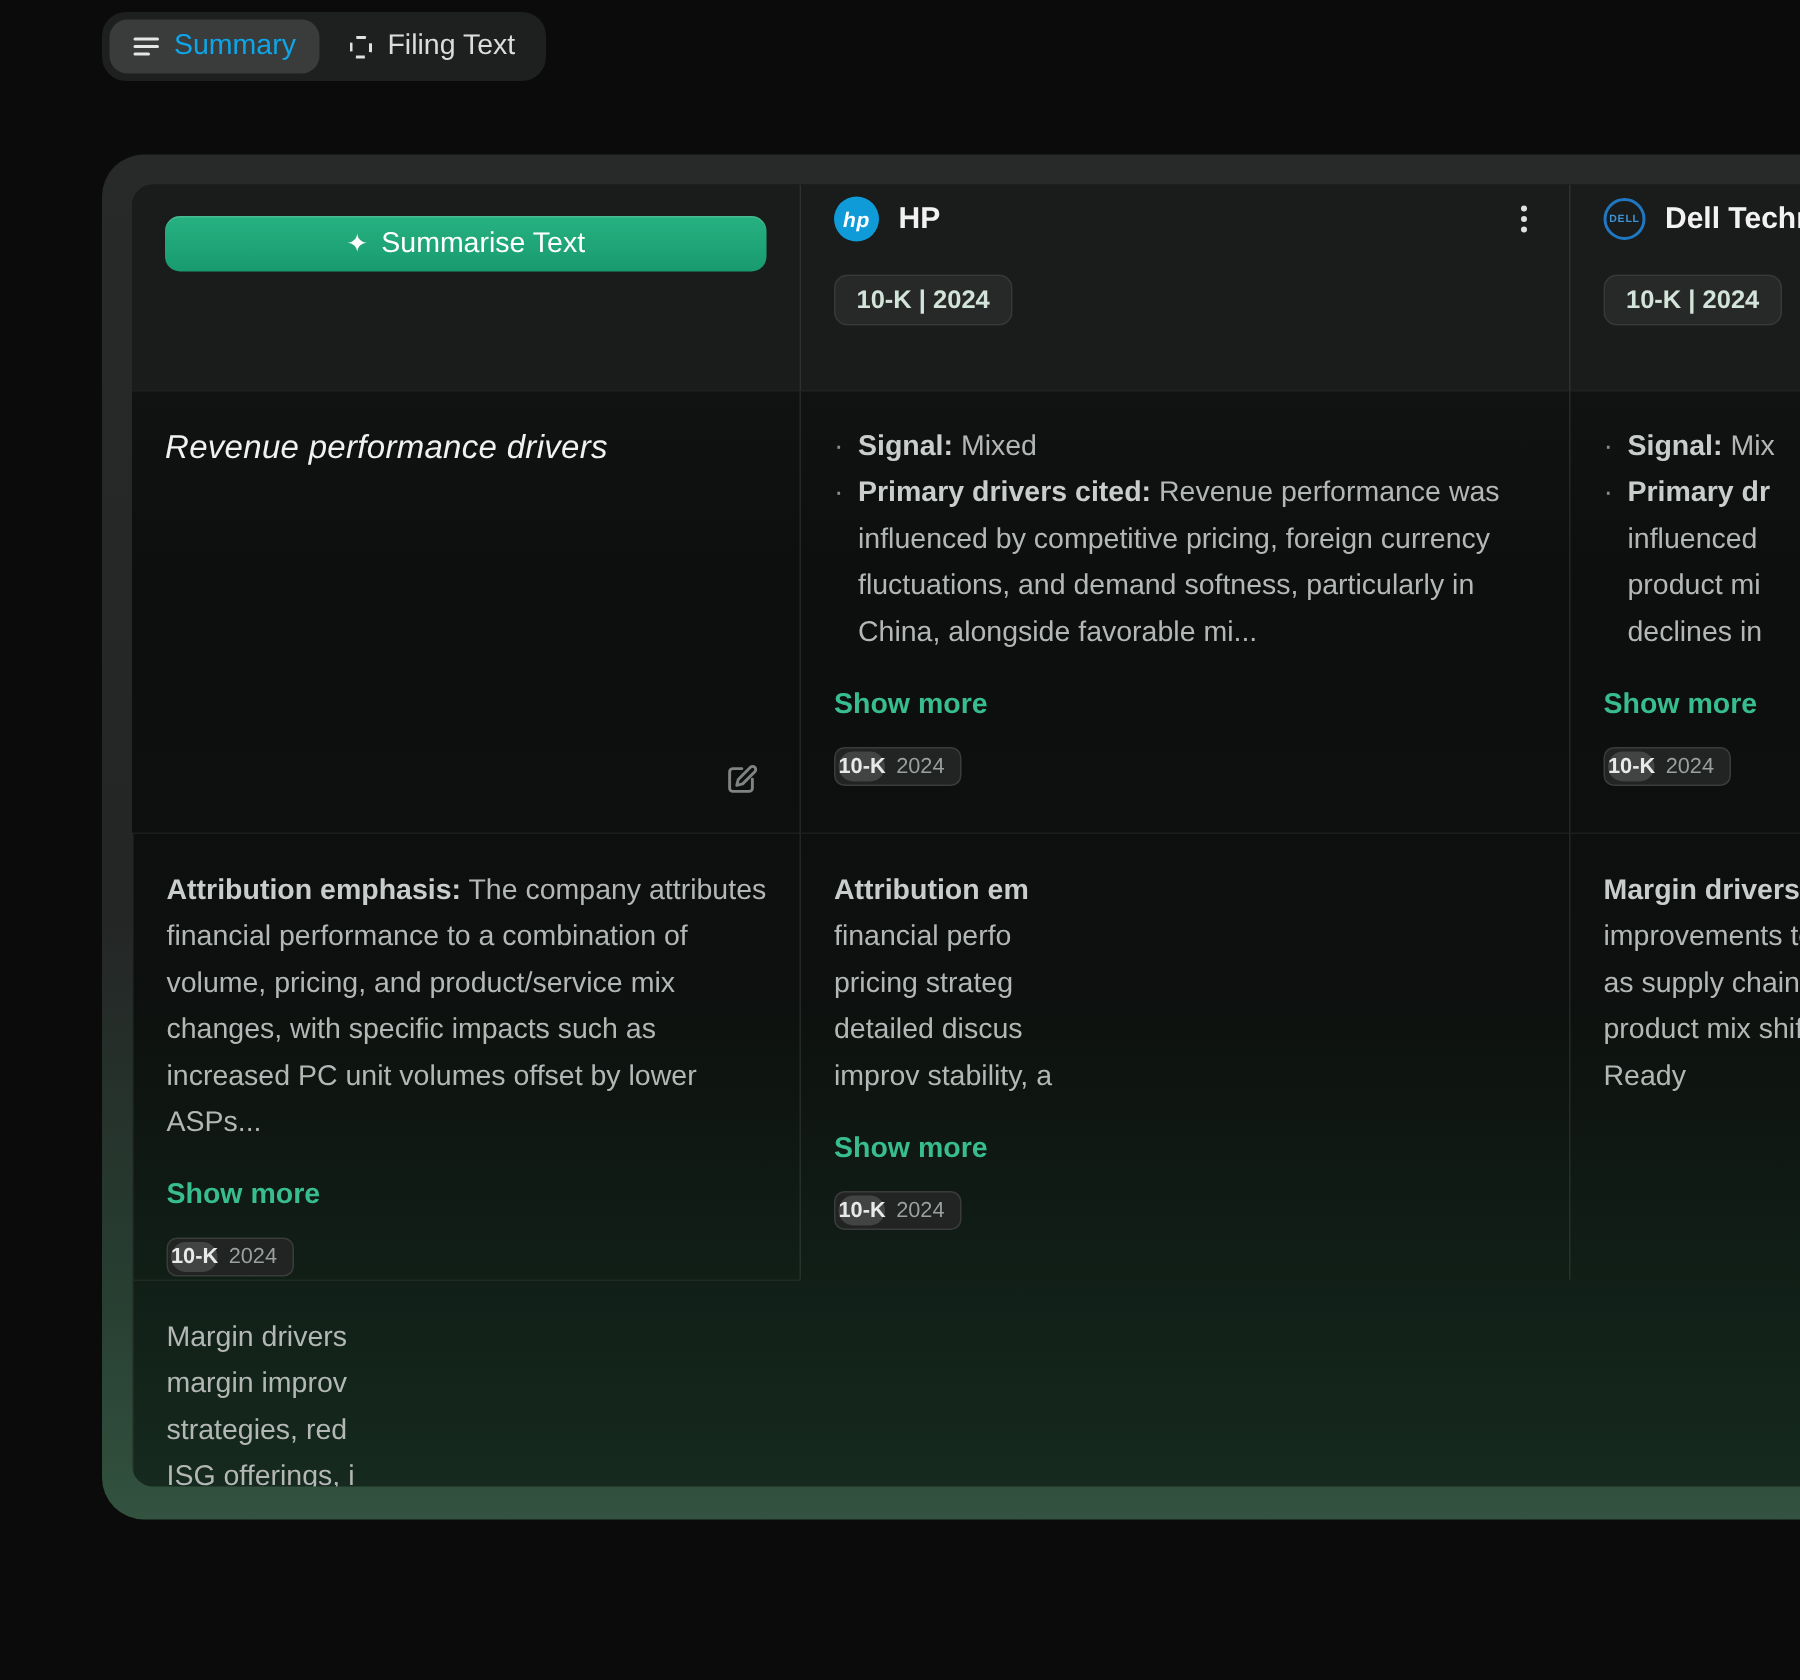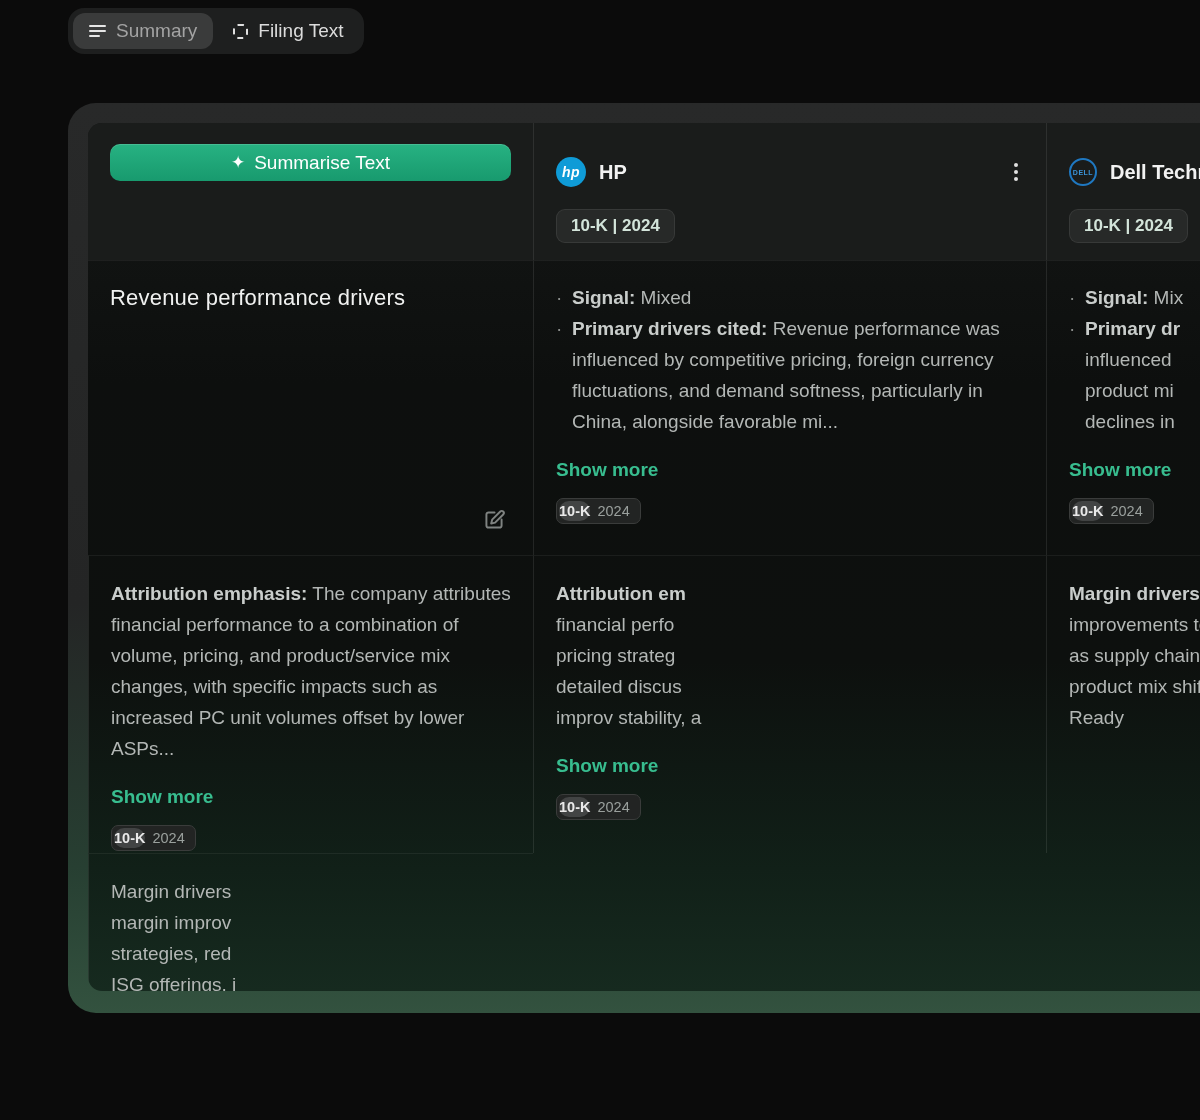--- a/index.html
+++ b/index.html
@@ -10,21 +10,21 @@
   }
   
   .tabbar{
     position:absolute;left:68px;top:8px;display:flex;align-items:center;gap:4px;
     background:#1e1f1f;border-radius:16px;padding:5px;height:36px;
   }
   .tab{
     display:flex;align-items:center;gap:10px;padding:0 16px;height:36px;
     border-radius:12px;color:#dcdcdc;font-size:19px;cursor:pointer;white-space:nowrap;
   }
-  .tab.selected{background:#3a3b3b;color:#a3a3a3;text-align:right;}
+  .tab.selected{background:#3a3b3b;color:#0ea5e9;text-align:right;}
   .icon-lines{display:flex;flex-direction:column;gap:3px;width:17px;}
   .icon-lines span{height:2px;border-radius:1px;background:#e6e6e6;display:block;}
   .icon-lines span:nth-child(1){width:17px;}
   .icon-lines span:nth-child(2){width:17px;}
   .icon-lines span:nth-child(3){width:11px;}
   .icon-dashed{
     width:15px;height:15px;border:2px dashed #e0e0e0;border-radius:5px;box-sizing:border-box;
   }
   
   .card{
@@ -53,41 +53,41 @@
   .plus{color:#2fbe8a;font-size:28px;font-weight:300;line-height:26px;cursor:pointer;padding:0 2px;}
   .summarise-btn{
     margin-top:21px;width:100%;height:37px;border:none;border-radius:10px;cursor:pointer;
     background:linear-gradient(180deg,#27b282 0%,#189a6e 100%);
     color:#ffffff;font-size:19px;font-weight:500;font-family:inherit;
     display:flex;align-items:center;justify-content:center;gap:9px;
     box-shadow:0 1px 0 rgba(255,255,255,.15) inset;
   }
   .sparkle{font-size:17px;}
   
-  .co-row{display:flex;align-items:center;margin-top:33px;height:32px;}
+  .co-row{display:flex;align-items:center;margin-top:7px;height:32px;}
   .co-name{color:#f2f2f2;font-size:20px;font-weight:700;margin-left:13px;white-space:nowrap;}
   .kebab{margin-left:auto;display:flex;flex-direction:column;gap:3px;padding:4px 6px;cursor:pointer;}
   .kebab i{width:4px;height:4px;border-radius:50%;background:#e0e0e0;display:block;}
   .logo-hp{
     width:30px;height:30px;border-radius:50%;background:#0f9bd7;flex:0 0 auto;
     display:flex;align-items:center;justify-content:center;
     color:#fff;font-size:14px;font-weight:700;font-style:italic;letter-spacing:.5px;
   }
   .logo-dell{
     width:28px;height:28px;border-radius:50%;border:2px solid #1f78c1;box-sizing:border-box;flex:0 0 auto;
     display:flex;align-items:center;justify-content:center;
     color:#3b93d6;font-size:7px;font-weight:700;letter-spacing:.5px;
   }
   .filing-badge{
     display:inline-block;margin-top:21px;padding:6px 14px;border-radius:9px;
     background:rgba(255,255,255,.06);border:1px solid rgba(255,255,255,.08);
     color:#d3e4da;font-size:17px;font-weight:600;white-space:nowrap;
   }
   
-  .row-label{display:block;margin-top:24px;color:#f0f1f0;font-size:22px;letter-spacing:.2px;white-space:nowrap;}
+  .row-label{display:block;margin-top:24px;color:#f0f1f0;font-size:22px;letter-spacing:.2px;white-space:nowrap;font-style:italic;}
   .edit-btn{position:absolute;right:26px;bottom:22px;width:26px;height:26px;cursor:pointer;}
   .edit-btn svg{width:26px;height:26px;stroke:#7f8381;fill:none;stroke-width:1.8;stroke-linecap:round;stroke-linejoin:round;}
   
   .body-text{color:#b3b7b5;font-size:19px;line-height:31px;}
   .lead{font-weight:600;color:#c9cdcb;}
   .bullets{margin-top:21px;}
   .bullet{display:flex;}
   .bullet .dot{color:#8a8d8b;width:16px;flex:0 0 auto;text-align:left;}
   .bullet p{margin:0;max-width:432px;}
   .para{margin-top:22px;max-width:472px;}

